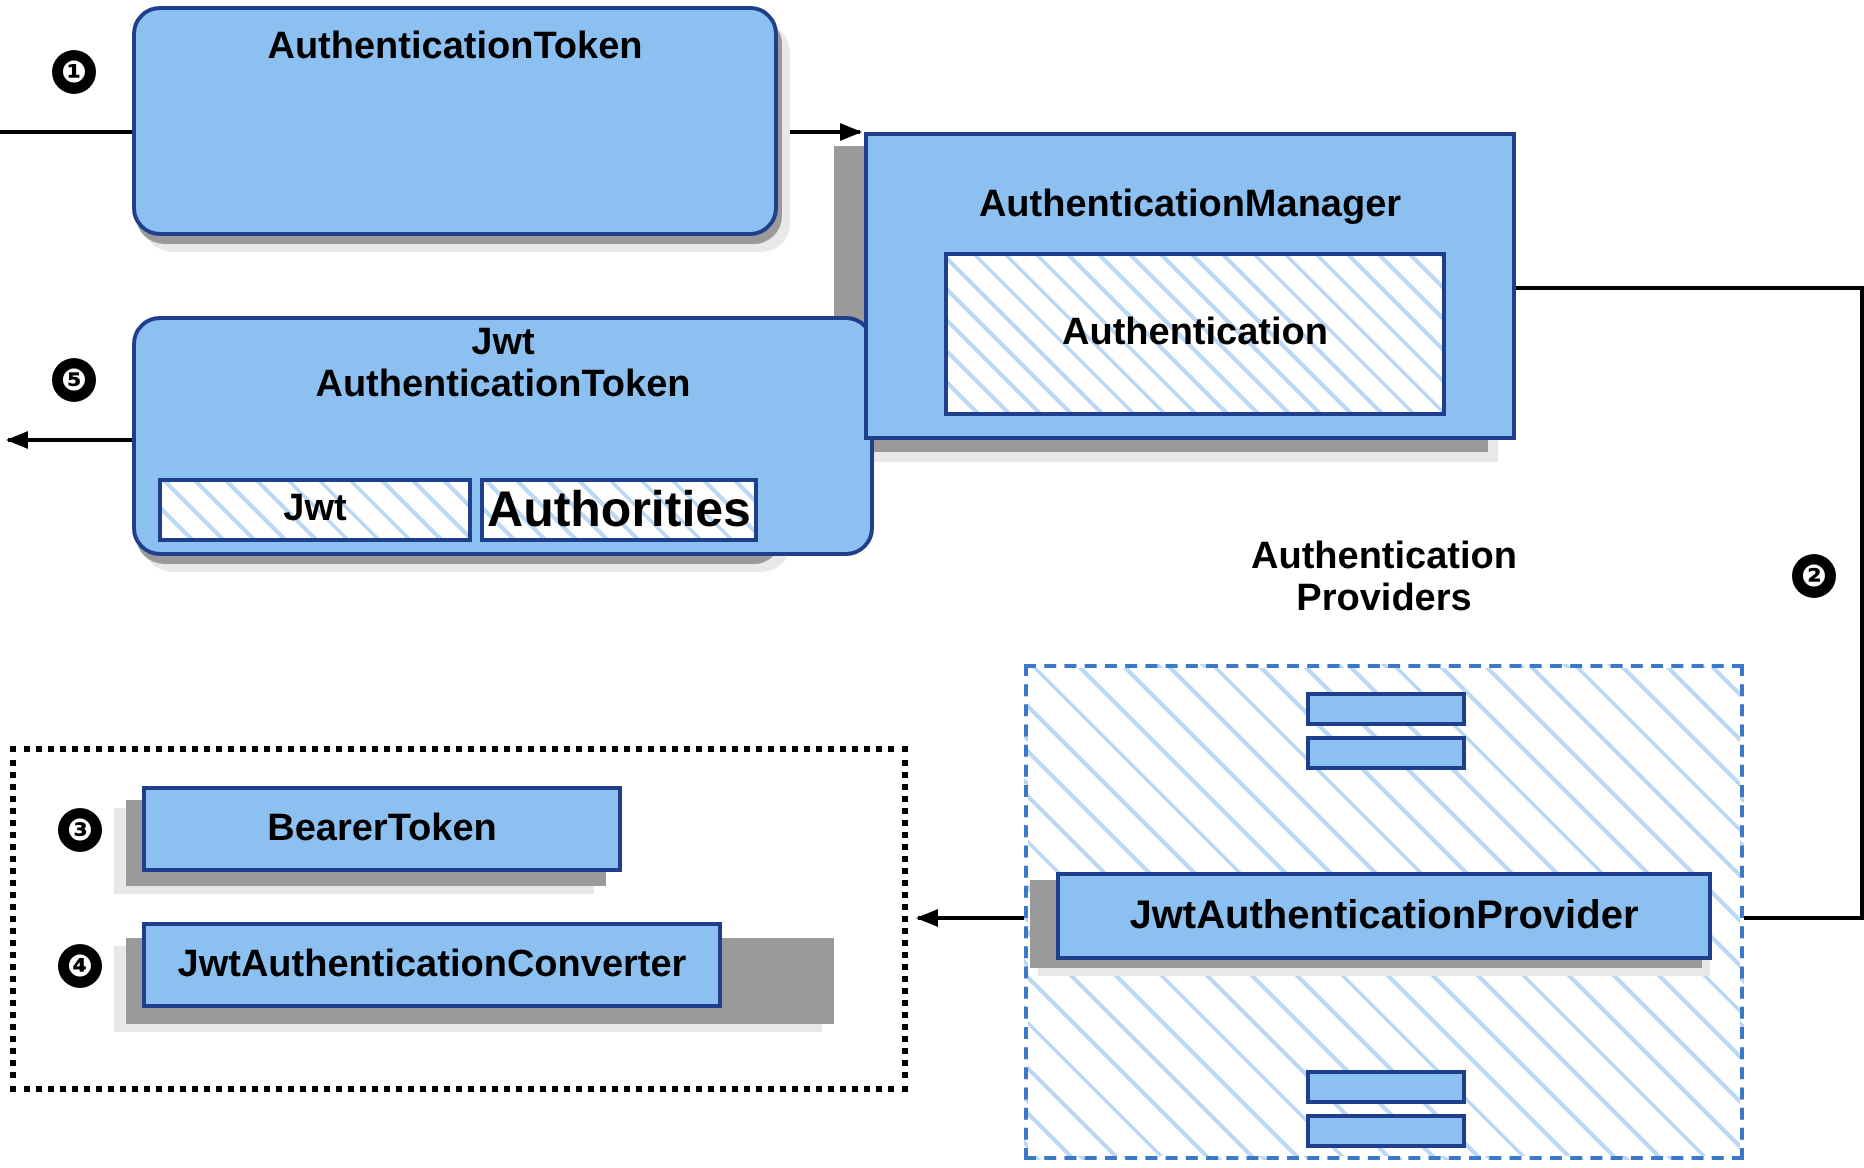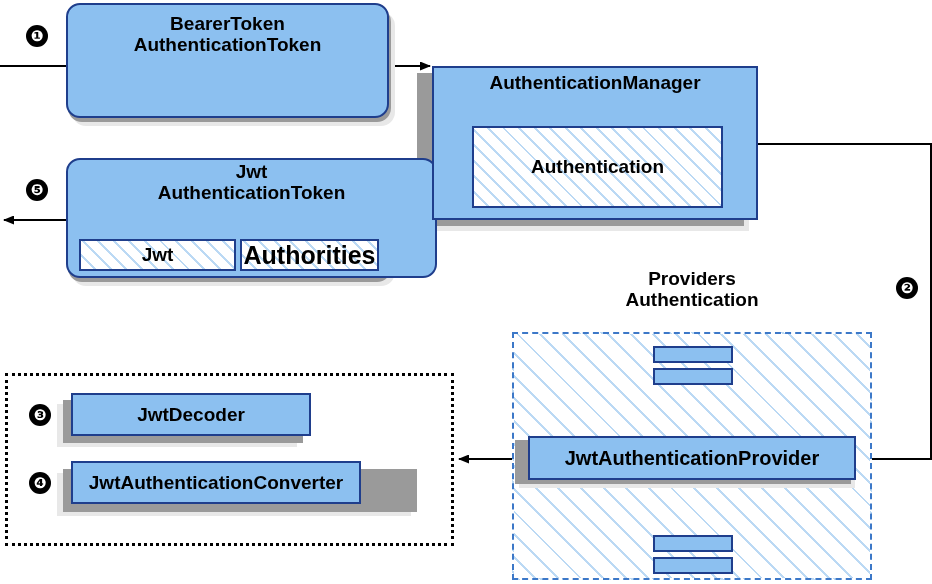--- a/index.html
+++ b/index.html
@@ -167,31 +167,30 @@
     <line x1="512" y1="459" x2="459" y2="459" stroke="#000000" stroke-width="2" marker-end="url(#arrowL)"></line>
 
     <line x1="693" y1="430" x2="693" y2="391" stroke="#000000" stroke-width="5" marker-start="url(#arrowDown)" marker-end="url(#arrowUp)"></line>
 
     <line x1="693" y1="490" x2="693" y2="529" stroke="#000000" stroke-width="5" marker-start="url(#arrowUp)" marker-end="url(#arrowDown)"></line>
   </svg>
 
   <div class="dashed-region" style="left:512px; top:332px; width:360px; height:248px;"></div>
 
   <div class="plain-label" style="left:592px; top:268px; width:200px; font-size:19px;">
+    <div>Authentication</div>
     <div>Providers</div>
-    <div>Authentication</div>
   </div>
 
   <div class="dotted-region" style="left:5px; top:373px; width:449px; height:173px;"></div>
 
   <div class="shadow-dbl shadow-rounded" style="left:72px; top:12px; width:323px; height:114px;"></div>
   <div class="shadow-dark shadow-rounded" style="left:68px; top:8px; width:323px; height:114px;"></div>
   <div class="node rounded" style="left:66px; top:3px; width:323px; height:115px; padding-top:8px;">
     <div class="title" style="font-size:19px;">
-      <div>BearerToken</div>
       <div>AuthenticationToken</div>
     </div>
   </div>
   <div class="step" style="left:26px; top:25px;">
     <span>❶</span>
   </div>
 
   <div class="shadow-dbl shadow-rounded" style="left:72px; top:167px; width:323px; height:119px;"></div>
   <div class="shadow-dark shadow-rounded" style="left:68px; top:163px; width:323px; height:119px;"></div>
   <div class="node rounded" style="left:66px; top:158px; width:371px; height:120px; padding-top:1px;">
@@ -205,21 +204,21 @@
     <div class="hatch" style="position:absolute; left:172px; top:79px; width:139px; height:32px; font-size:25px;">
       <span>Authorities</span>
     </div>
   </div>
   <div class="step" style="left:26px; top:179px;">
     <span>❺</span>
   </div>
 
   <div class="shadow-dbl" style="left:422px; top:78px; width:327px; height:153px;"></div>
   <div class="shadow-dark" style="left:417px; top:73px; width:327px; height:153px;"></div>
-  <div class="node" style="left:432px; top:66px; width:326px; height:154px; padding-top:4px;">
+  <div class="node" style="left:432px; top:66px; width:326px; height:154px; padding-top:24px;">
     <div class="title" style="font-size:19px;">
       <span>AuthenticationManager</span>
     </div>
     <div class="hatch" style="position:absolute; left:38px; top:58px; width:251px; height:82px; font-size:19px;">
       <span>Authentication</span>
     </div>
   </div>
 
   <div class="step" style="left:896px; top:277px;">
     <span>❷</span>
@@ -235,21 +234,21 @@
   <div class="node" style="left:528px; top:436px; width:328px; height:44px; justify-content:center;">
     <div class="title" style="font-size:20px;text-align:center;">
       <span>JwtAuthenticationProvider</span>
     </div>
   </div>
 
   <div class="shadow-dbl" style="left:57px; top:404px; width:240px; height:43px;"></div>
   <div class="shadow-dark" style="left:63px; top:400px; width:240px; height:43px;"></div>
   <div class="node" style="left:71px; top:393px; width:240px; height:43px; justify-content:center;">
     <div class="title" style="font-size:19px;">
-      <span>JwtDecoder</span>
+      <span>BearerToken</span>
     </div>
   </div>
   <div class="step" style="left:29px; top:404px;">
     <span>❸</span>
   </div>
 
   <div class="shadow-dbl" style="left:57px; top:473px; width:354px; height:43px;"></div>
   <div class="shadow-dark" style="left:63px; top:469px; width:354px; height:43px;"></div>
   <div class="node" style="left:71px; top:461px; width:290px; height:43px; justify-content:center;">
     <div class="title" style="font-size:19px;">

